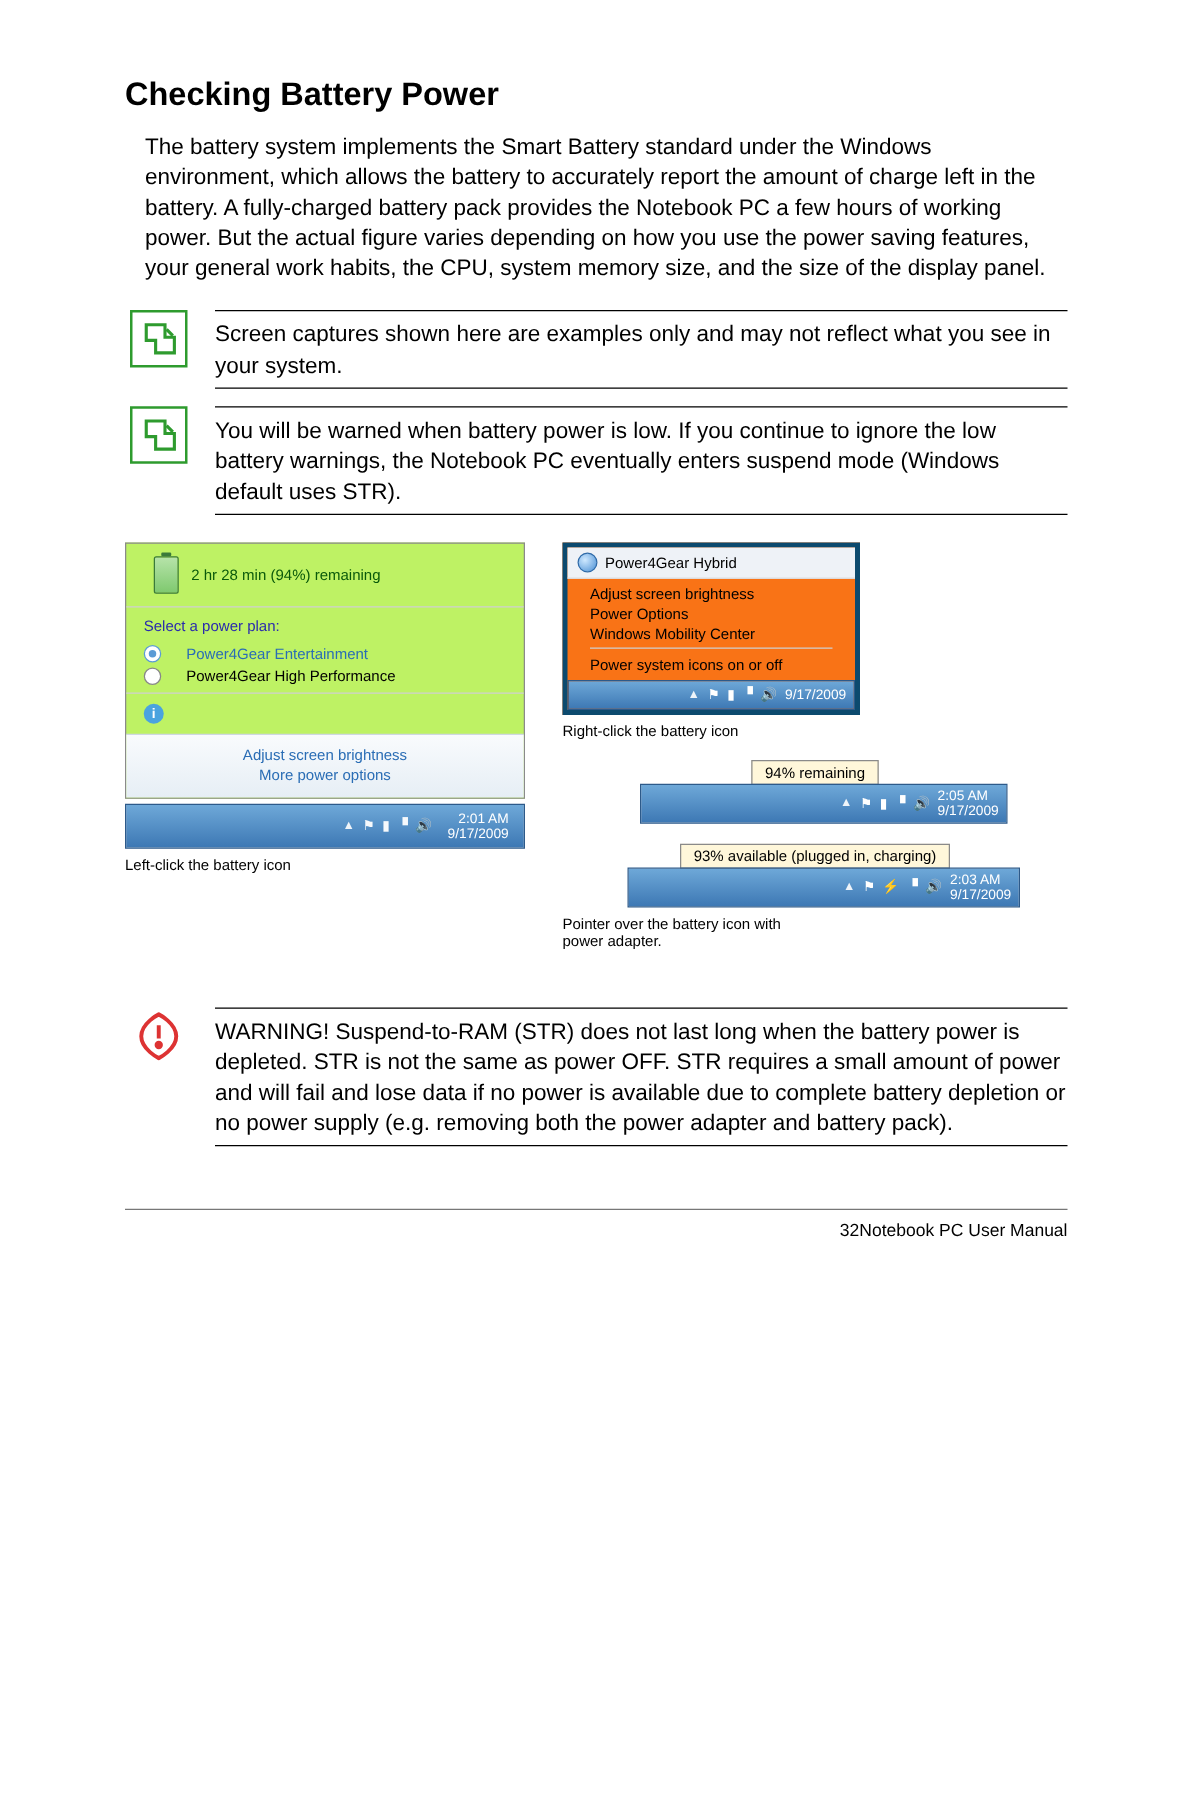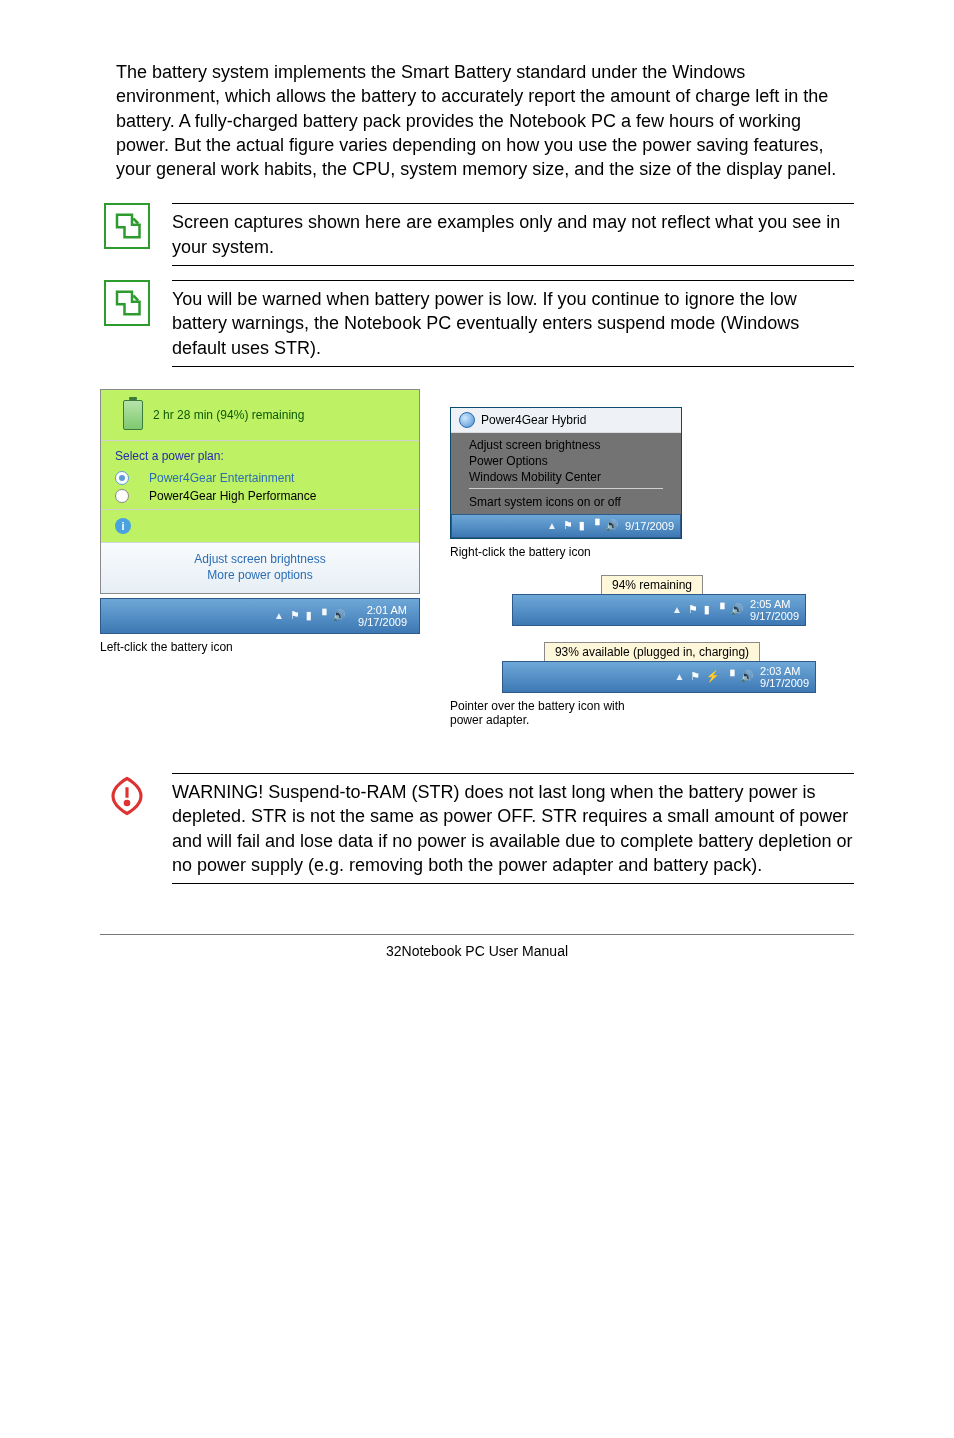--- a/index.html
+++ b/index.html
@@ -130,21 +130,21 @@
   }
   .taskbar .tb-icons { display:flex; align-items:center; gap:6px; }
   .taskbar .tb-icons span { opacity:.95; }
   .taskbar .clock { text-align:right; line-height:1.1; padding:0 6px; }
   .tb-chevron { font-size:10px; opacity:.9; }
 
   .caption { font-size: 12px; margin-top: 6px; }
 
   
   .context-menu {
-    border:1px solid #0c4a6e; background:#737373; font-size:12px; width: 230px; margin-top: 18px;
+    border:4px solid #0c4a6e; background:#f97316; font-size:12px; width: 230px;
   }
   .context-menu .cm-title {
     background:#eef2f7; padding:4px 8px; display:flex; align-items:center; gap:6px;
     border-bottom:1px solid #d9dde2;
   }
   .cm-title .globe { width:14px; height:14px; border-radius:50%;
     background: radial-gradient(circle at 5px 5px,#cfe9ff,#4a8fd4); border:1px solid #2e6aa8; }
   .context-menu .cm-items { padding:4px 18px; }
   .context-menu .cm-items div { padding:1px 0; }
   .context-menu .cm-sep { border-top:1px solid #cfcfcf; margin:3px 0; }
@@ -159,31 +159,32 @@
     display:flex; align-items:center; justify-content:flex-end;
     color:#fff; font-size:11px; padding: 0 6px; gap:6px;
     border:1px solid #2d5a8a;
   }
   .tooltip-stack { display:flex; flex-direction:column; }
   .tooltip-stack .tooltip-box { margin-bottom:-1px; align-self:center; }
 
   .right-fig { margin-bottom: 16px; }
 
   .footer {
-    display:flex; justify-content:center; align-items:center;
+    display:flex; justify-content:flex-end; align-items:center;
     border-top: 1px solid #777;
     padding: 8px 0 0 0;
     margin-top: 50px;
     font-size: 14px;
   }
 </style>
 </head>
 <body>
 
 <div class="page">
+  <h2 class="section-title">Checking Battery Power</h2>
 
   <p class="body-text">The battery system implements the Smart Battery standard under the Windows environment, which allows the battery to accurately report the amount of charge left in the battery. A fully-charged battery pack provides the Notebook PC a few hours of working power. But the actual figure varies depending on how you use the power saving features, your general work habits, the CPU, system memory size, and the size of the display panel.</p>
 
   <div class="note-block">
     <div class="note-icon">
       <svg viewBox="0 0 24 24" fill="none" stroke="currentColor" stroke-width="2">
         <path d="M4 3 L16 3 L16 11 L22 11 L22 21 L10 21 L10 13 L4 13 Z"></path>
         <path d="M17 6 L21 10"></path>
       </svg>
     </div>
@@ -254,21 +255,21 @@
         <div class="context-menu">
           <div class="cm-title">
             <span class="globe"></span>
             <span>Power4Gear Hybrid</span>
           </div>
           <div class="cm-items">
             <div>Adjust screen brightness</div>
             <div>Power Options</div>
             <div>Windows Mobility Center</div>
             <div class="cm-sep"></div>
-            <div>Smart system icons on or off</div>
+            <div>Power system icons on or off</div>
           </div>
           <div class="mini-taskbar" style="height:22px;">
             <span class="tb-chevron">▲</span>
             <span>⚑</span>
             <span>▮</span>
             <span>▝</span>
             <span>🔊</span>
             <div class="clock">
               <div>9/17/2009</div>
             </div>

